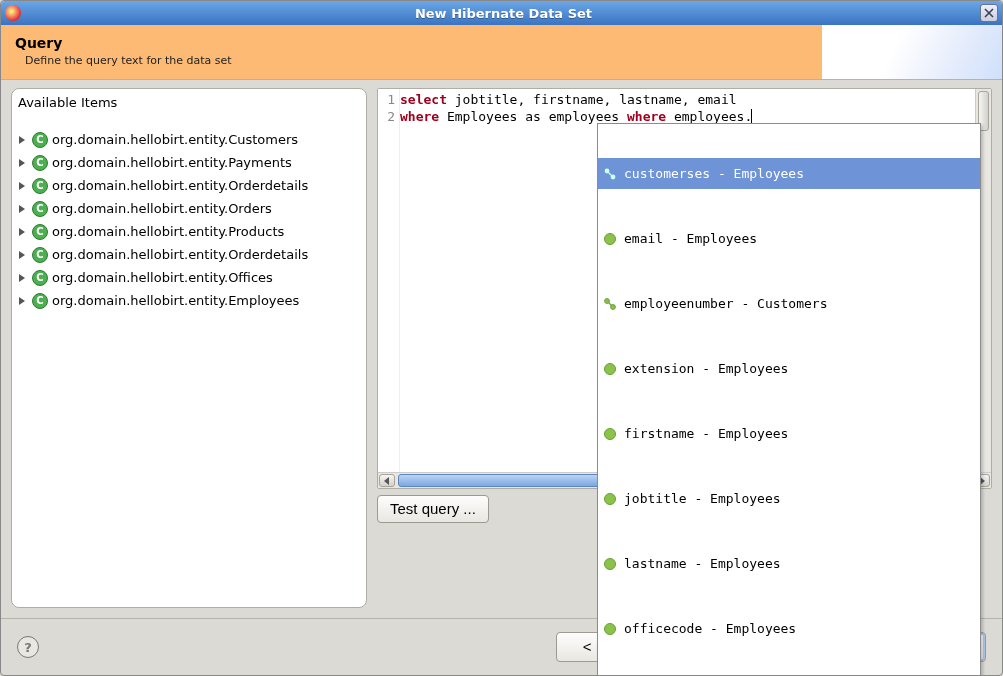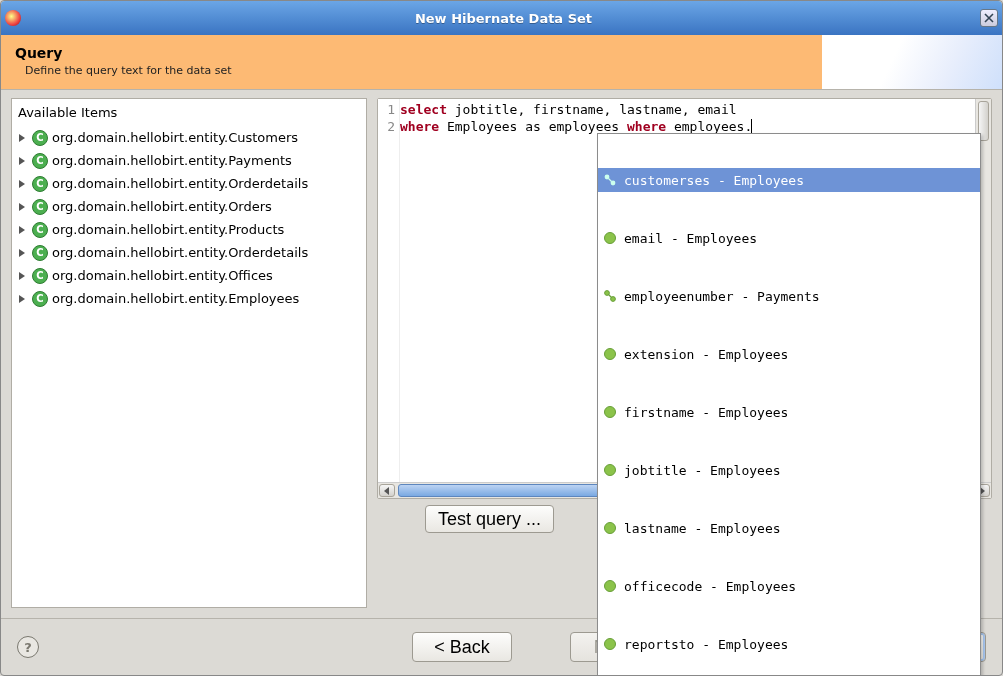--- a/index.html
+++ b/index.html
@@ -13,21 +13,21 @@
     width: 1003px;
     height: 676px;
     overflow: hidden;
     display: flex;
     flex-direction: column;
     border: 1px solid #888;
     border-radius: 4px;
   }
   
   .titlebar {
-    height: 34px;
+    height: 24px;
     background: linear-gradient(to bottom, #6ba6e6, #3a74c2);
     display: flex;
     align-items: center;
     padding: 0 4px;
     color: #fff;
     font-weight: bold;
     font-size: 13px;
     border-top-left-radius: 4px;
     border-top-right-radius: 4px;
   }
@@ -83,21 +83,22 @@
   .main {
     flex: 1;
     display: flex;
     gap: 10px;
     padding: 8px 10px 6px 10px;
     min-height: 0;
   }
   .panel {
     background: #fff;
     border: 1px solid #b0ada5;
-    border-radius: 0;
+    border-radius: 8px;
+    gap: 12px;
   }
   .left-panel {
     width: 356px;
     display: flex;
     flex-direction: column;
     padding: 2px 0;
   }
   .left-panel .panel-label {
     font-size: 13px;
     padding: 4px 6px 6px 6px;
@@ -231,21 +232,21 @@
     width: 384px;
     background: #fff;
     border: 1px solid #8c8c8c;
     box-shadow: 2px 2px 3px rgba(0,0,0,.2);
     z-index: 10;
     padding-bottom: 6px;
   }
   .popup-item {
     display: flex;
     align-items: center;
-    height: 24px;
+    height: 31px;
     padding: 0 6px;
     gap: 8px;
     cursor: pointer;
   }
   .popup-item.selected {
     background: #6e93d6;
     color: #fff;
   }
   .prop-icon {
     width: 12px; height: 12px;
@@ -259,25 +260,24 @@
   }
 
   .test-row {
     margin-top: 6px;
   }
   .btn {
     background: linear-gradient(to bottom, #fdfdfc, #e9e7e2);
     border: 1px solid #9d9a91;
     border-radius: 4px;
     padding: 4px 12px;
-    font-size: 18px;
+    font-size: 15px;
     cursor: pointer;
     height: 28px;
     line-height: 18px;
-    margin-left: 48px;
   }
   .btn.disabled { color:#9a988f; cursor:default; background:linear-gradient(to bottom,#f3f2ef,#e5e3de); }
   .btn.default { box-shadow: 0 0 0 2px #a9c7ef inset; }
 
   
   .footer-sep { border-top: 1px solid #b6b3ab; margin-top: 4px; }
   .footer {
     height: 56px;
     display: flex;
     align-items: center;
@@ -418,21 +418,21 @@
             <div class="popup-item">
               <span class="prop-icon"></span>
               <span>email - Employees</span>
             </div>
             <div class="popup-item">
               <svg class="ref-icon" viewBox="0 0 12 12">
                   <circle cx="3" cy="3" r="2.4" fill="#8bc34a" stroke="#689f38"></circle>
                   <circle cx="9" cy="9" r="2.4" fill="#8bc34a" stroke="#689f38"></circle>
                   <path d="M4.5 4.5 L7.5 7.5" stroke="#689f38" stroke-width="1.2"></path>
                 </svg>
-              <span>employeenumber - Payments</span>
+              <span>employeenumber - Customers</span>
             </div>
             <div class="popup-item">
               <span class="prop-icon"></span>
               <span>extension - Employees</span>
             </div>
             <div class="popup-item">
               <span class="prop-icon"></span>
               <span>firstname - Employees</span>
             </div>
             <div class="popup-item">

